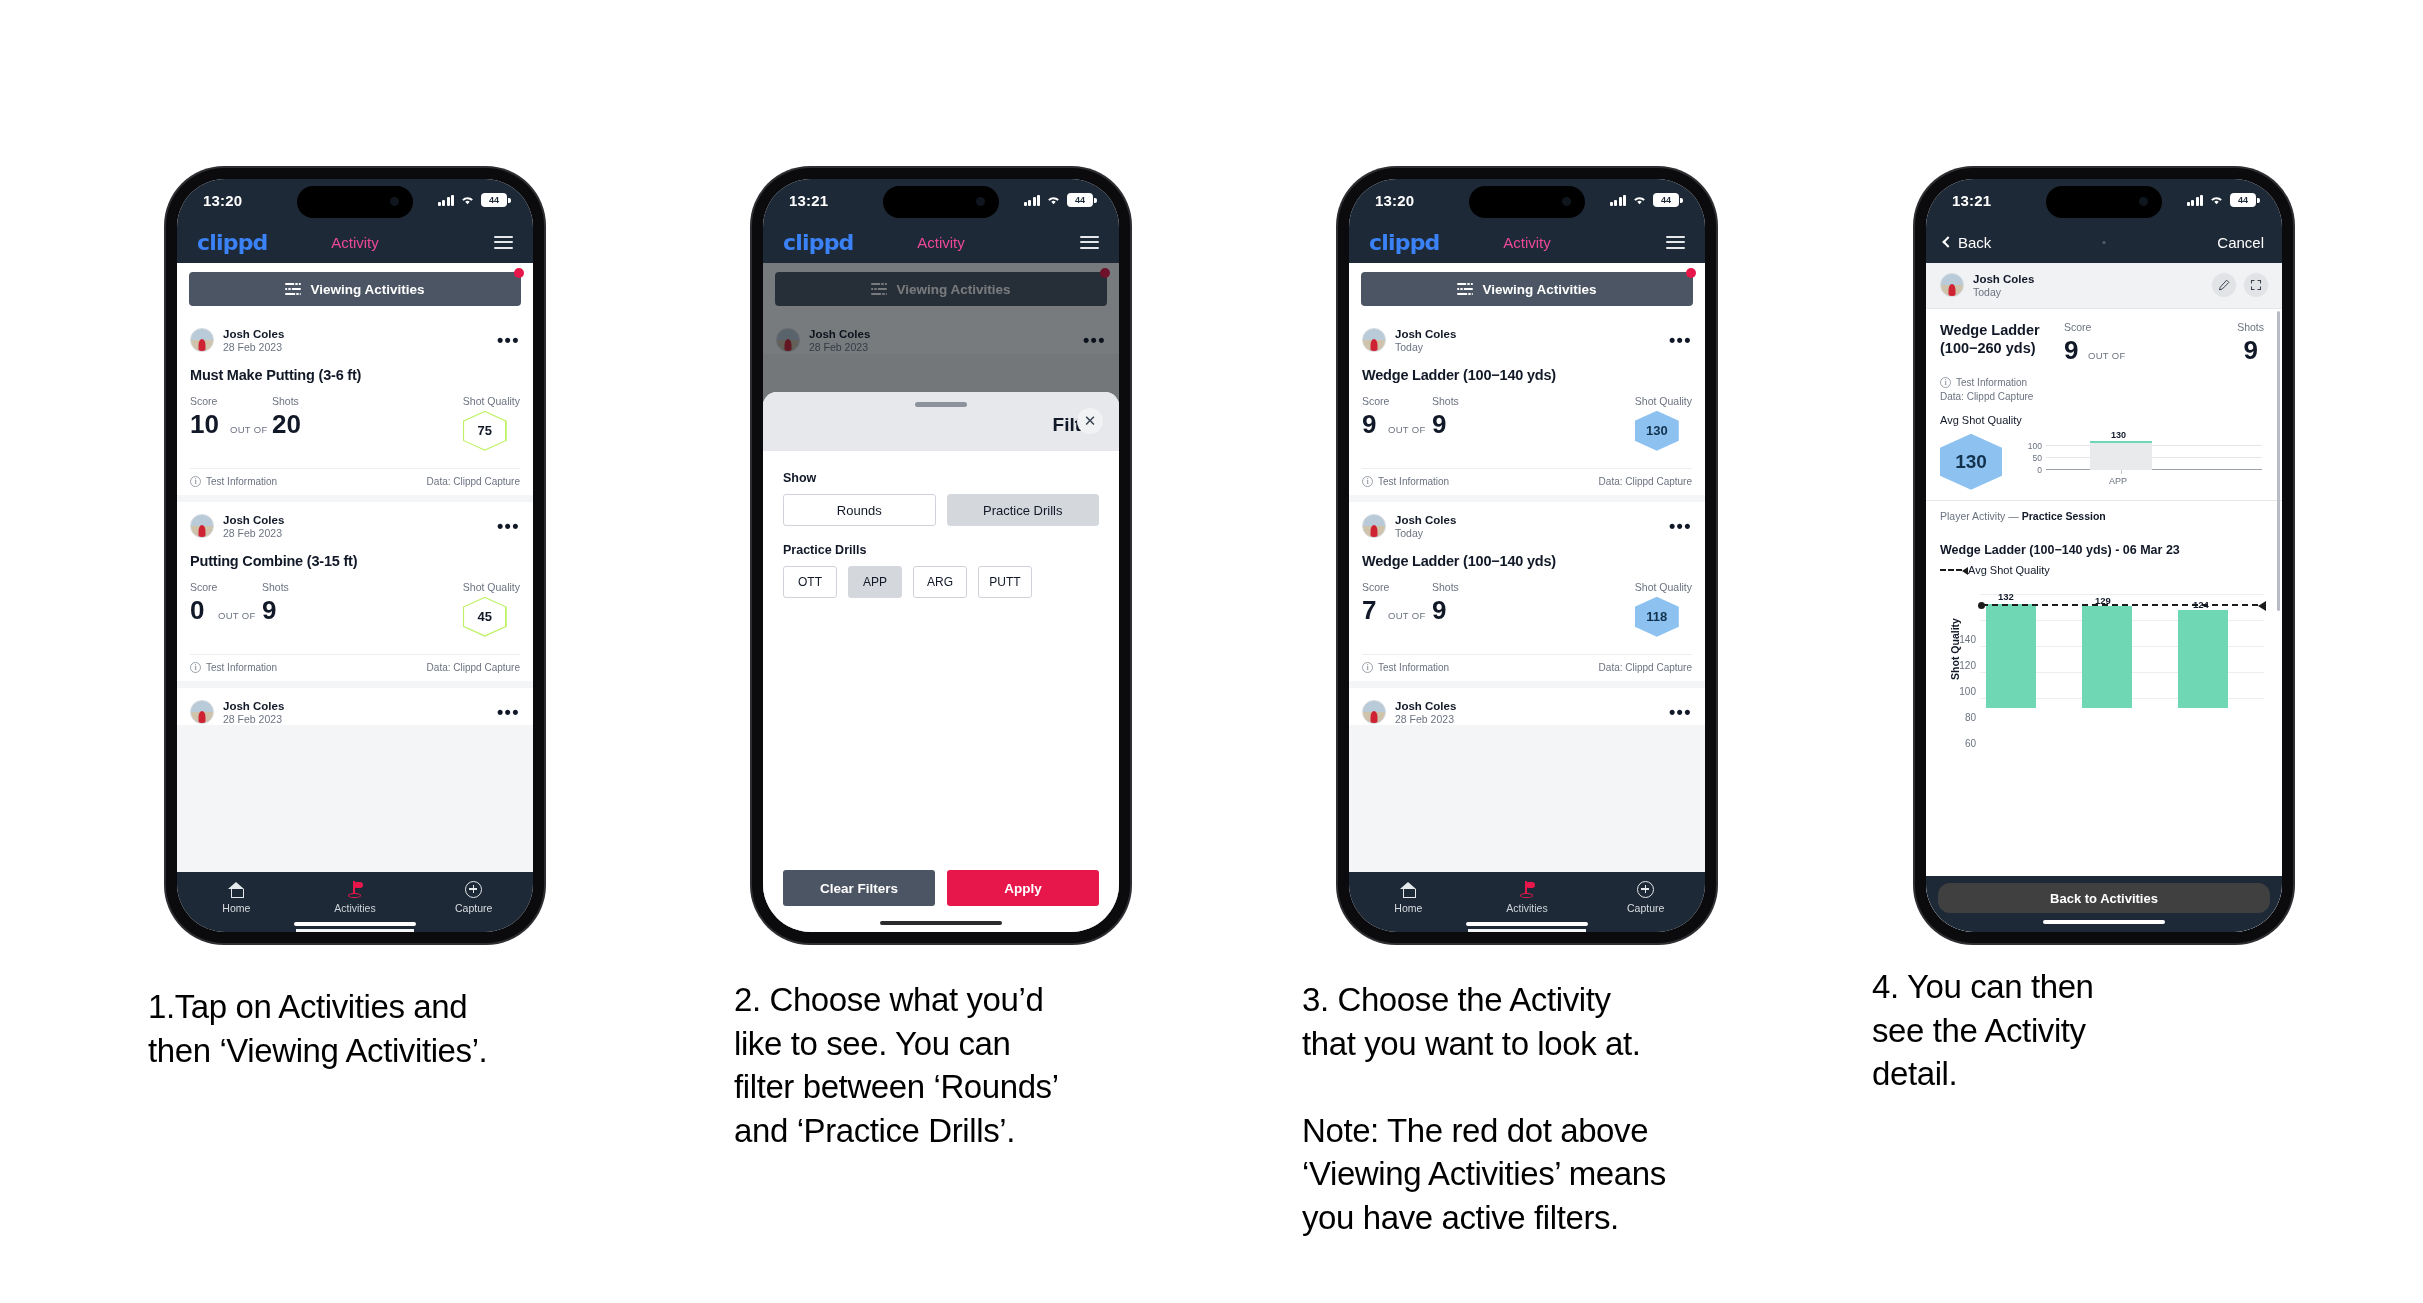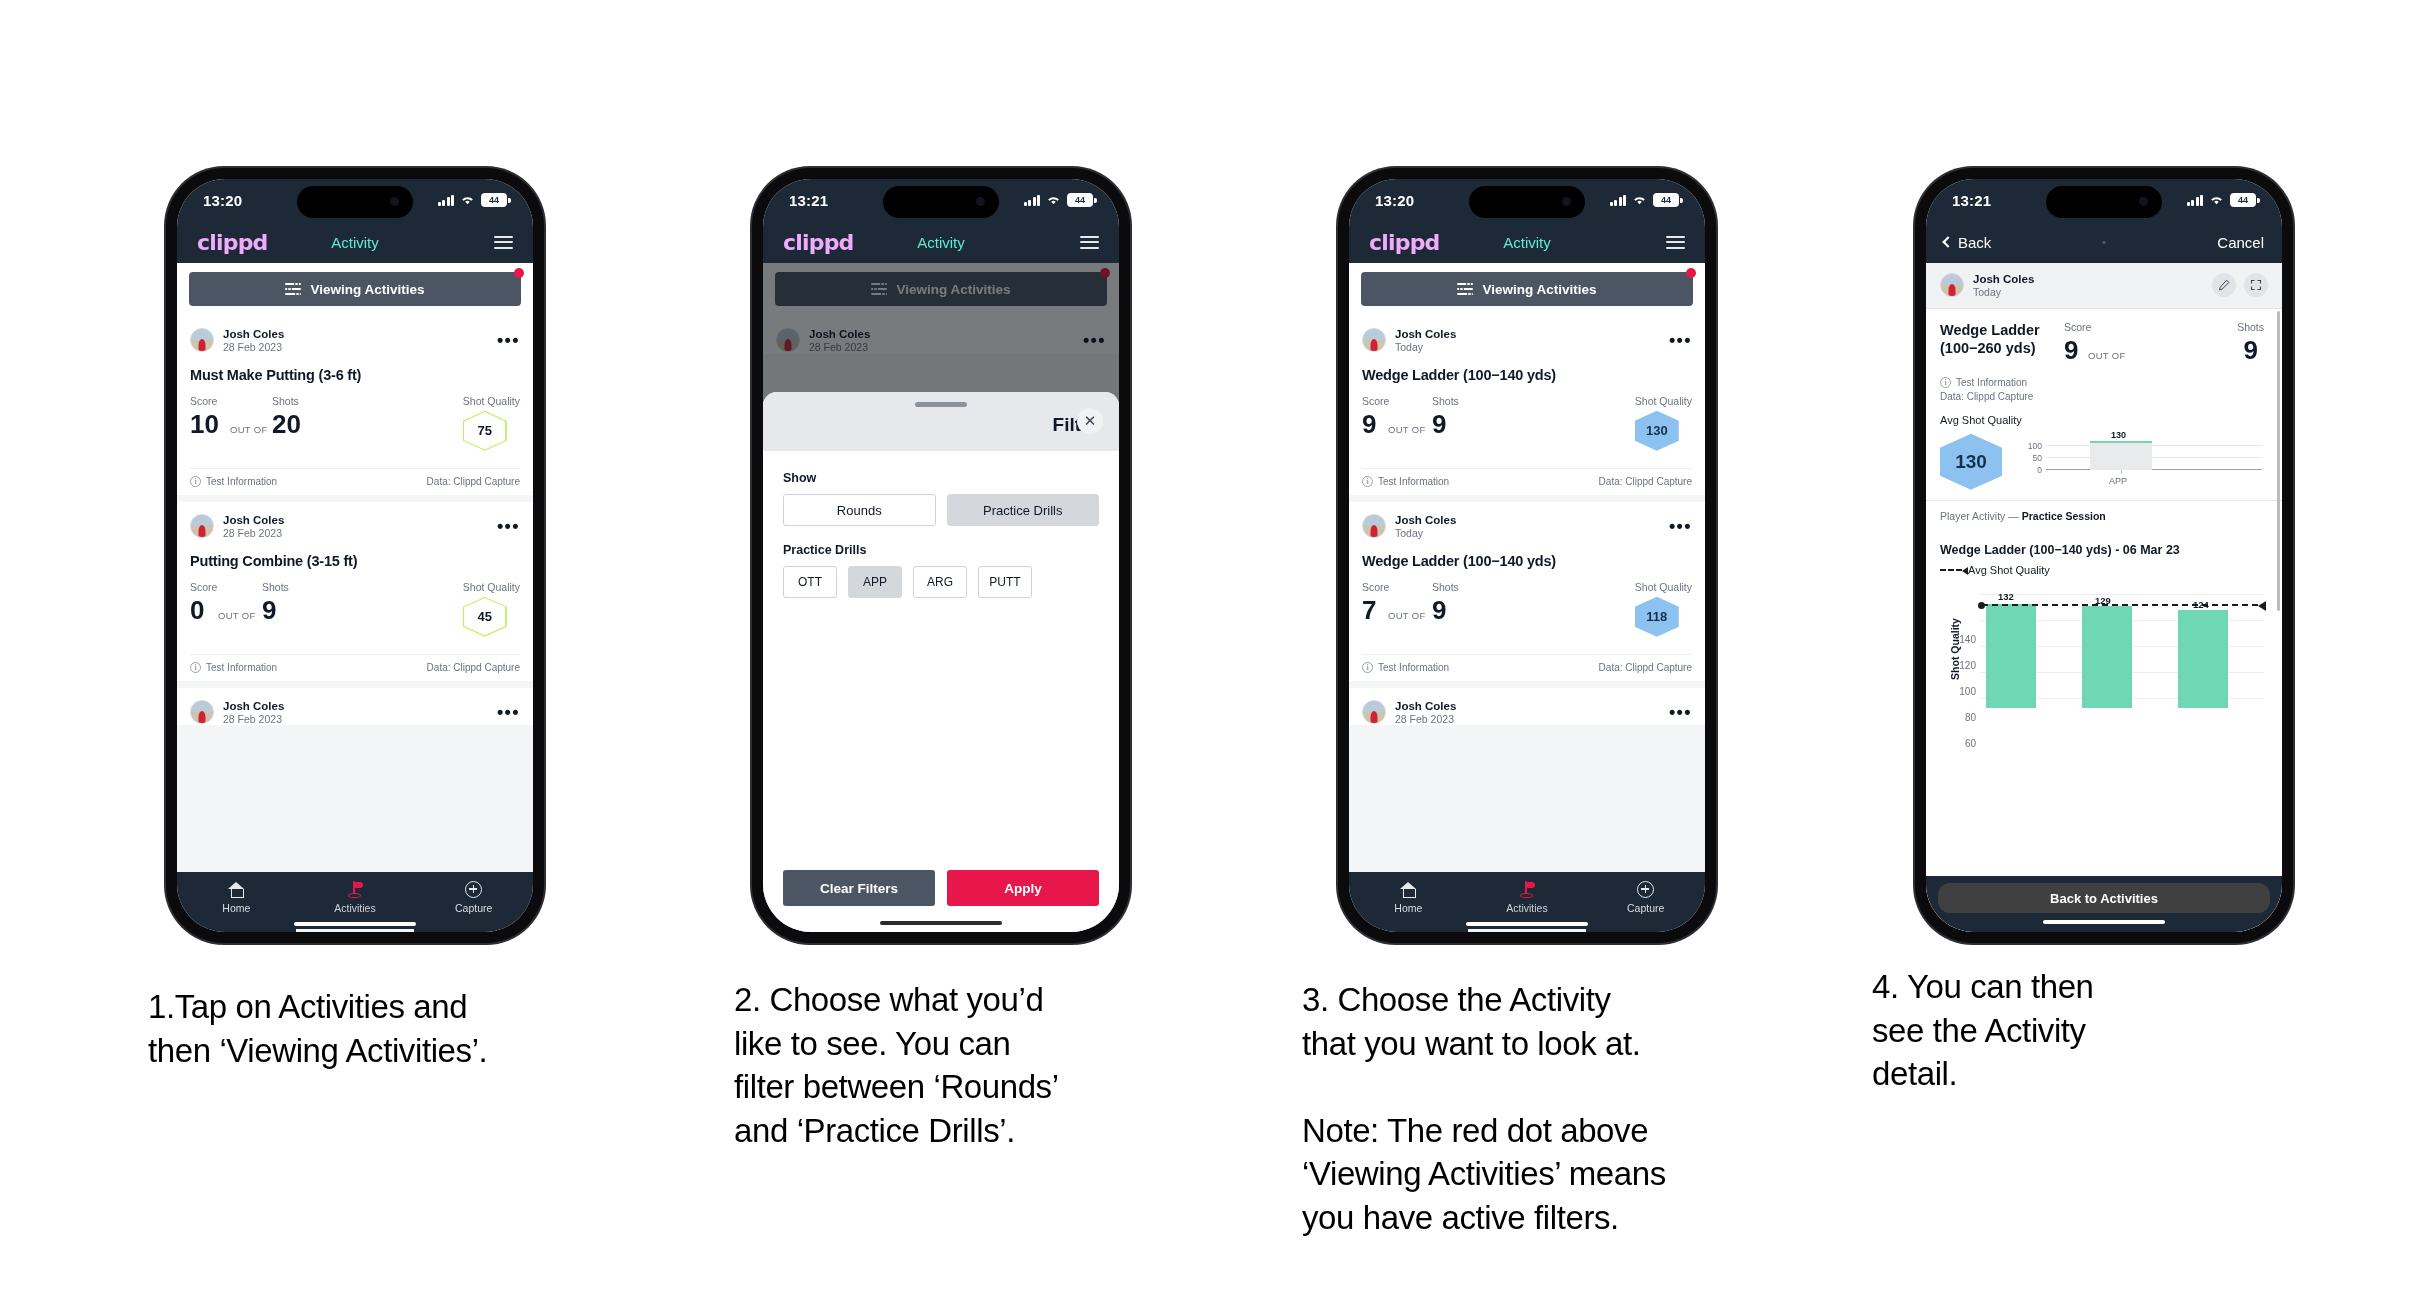--- a/index.html
+++ b/index.html
@@ -73,24 +73,24 @@
     width:2.5px;height:5px;background:#fff;border-radius:0 2px 2px 0;
   }
 
   
   .appbar {
     height: 42px; background: #1d2936;
     display: flex; align-items: center;
     padding: 0 20px; flex: 0 0 auto;
     position: relative;
   }
-  .logo { color: #f0abfc; font-size: 22px; font-weight: bold; letter-spacing: -0.8px; font-family:"DejaVu Sans", sans-serif;}
+  .logo { color: #3b82f6; font-size: 22px; font-weight: bold; letter-spacing: -0.8px; font-family:"DejaVu Sans", sans-serif;}
   .appbar-title {
     position:absolute; left:50%; transform:translateX(-50%);
-    color:#5eead4; font-size:15px;
+    color:#ec4899; font-size:15px;
   }
   .hamburger { margin-left:auto; display:flex; flex-direction:column; gap:3.5px; }
   .hamburger span { display:block; width:19px; height:2px; background:#e6e9ec; border-radius:1px; }
 
   
   .navbar4 {
     height: 42px; background:#1d2936; display:flex; align-items:center;
     padding: 0 18px; flex:0 0 auto; color:#fff; position:relative;
   }
   .nb-back { display:flex; align-items:center; gap:6px; font-size:15px; }

